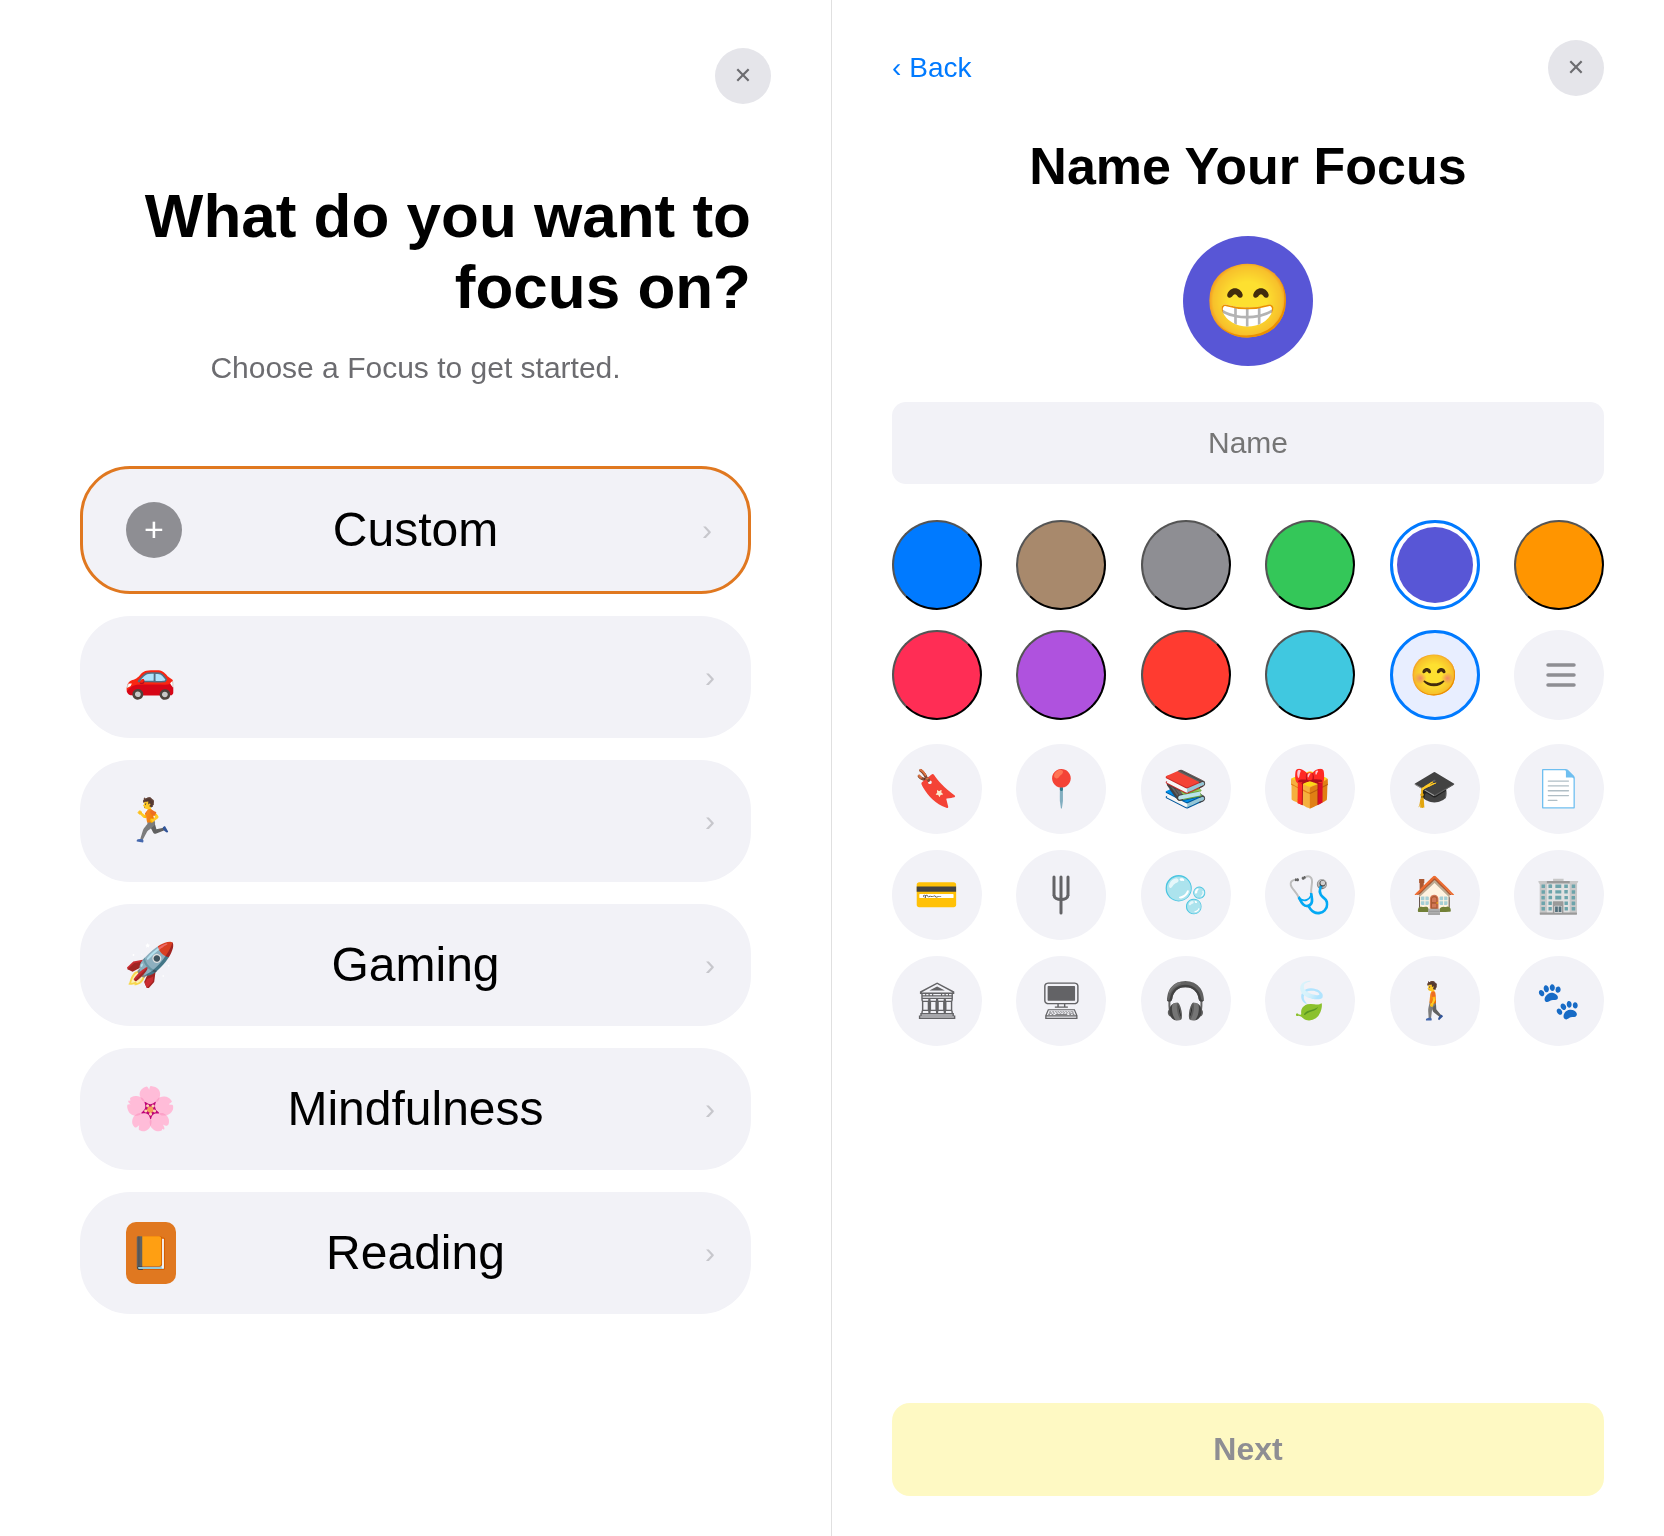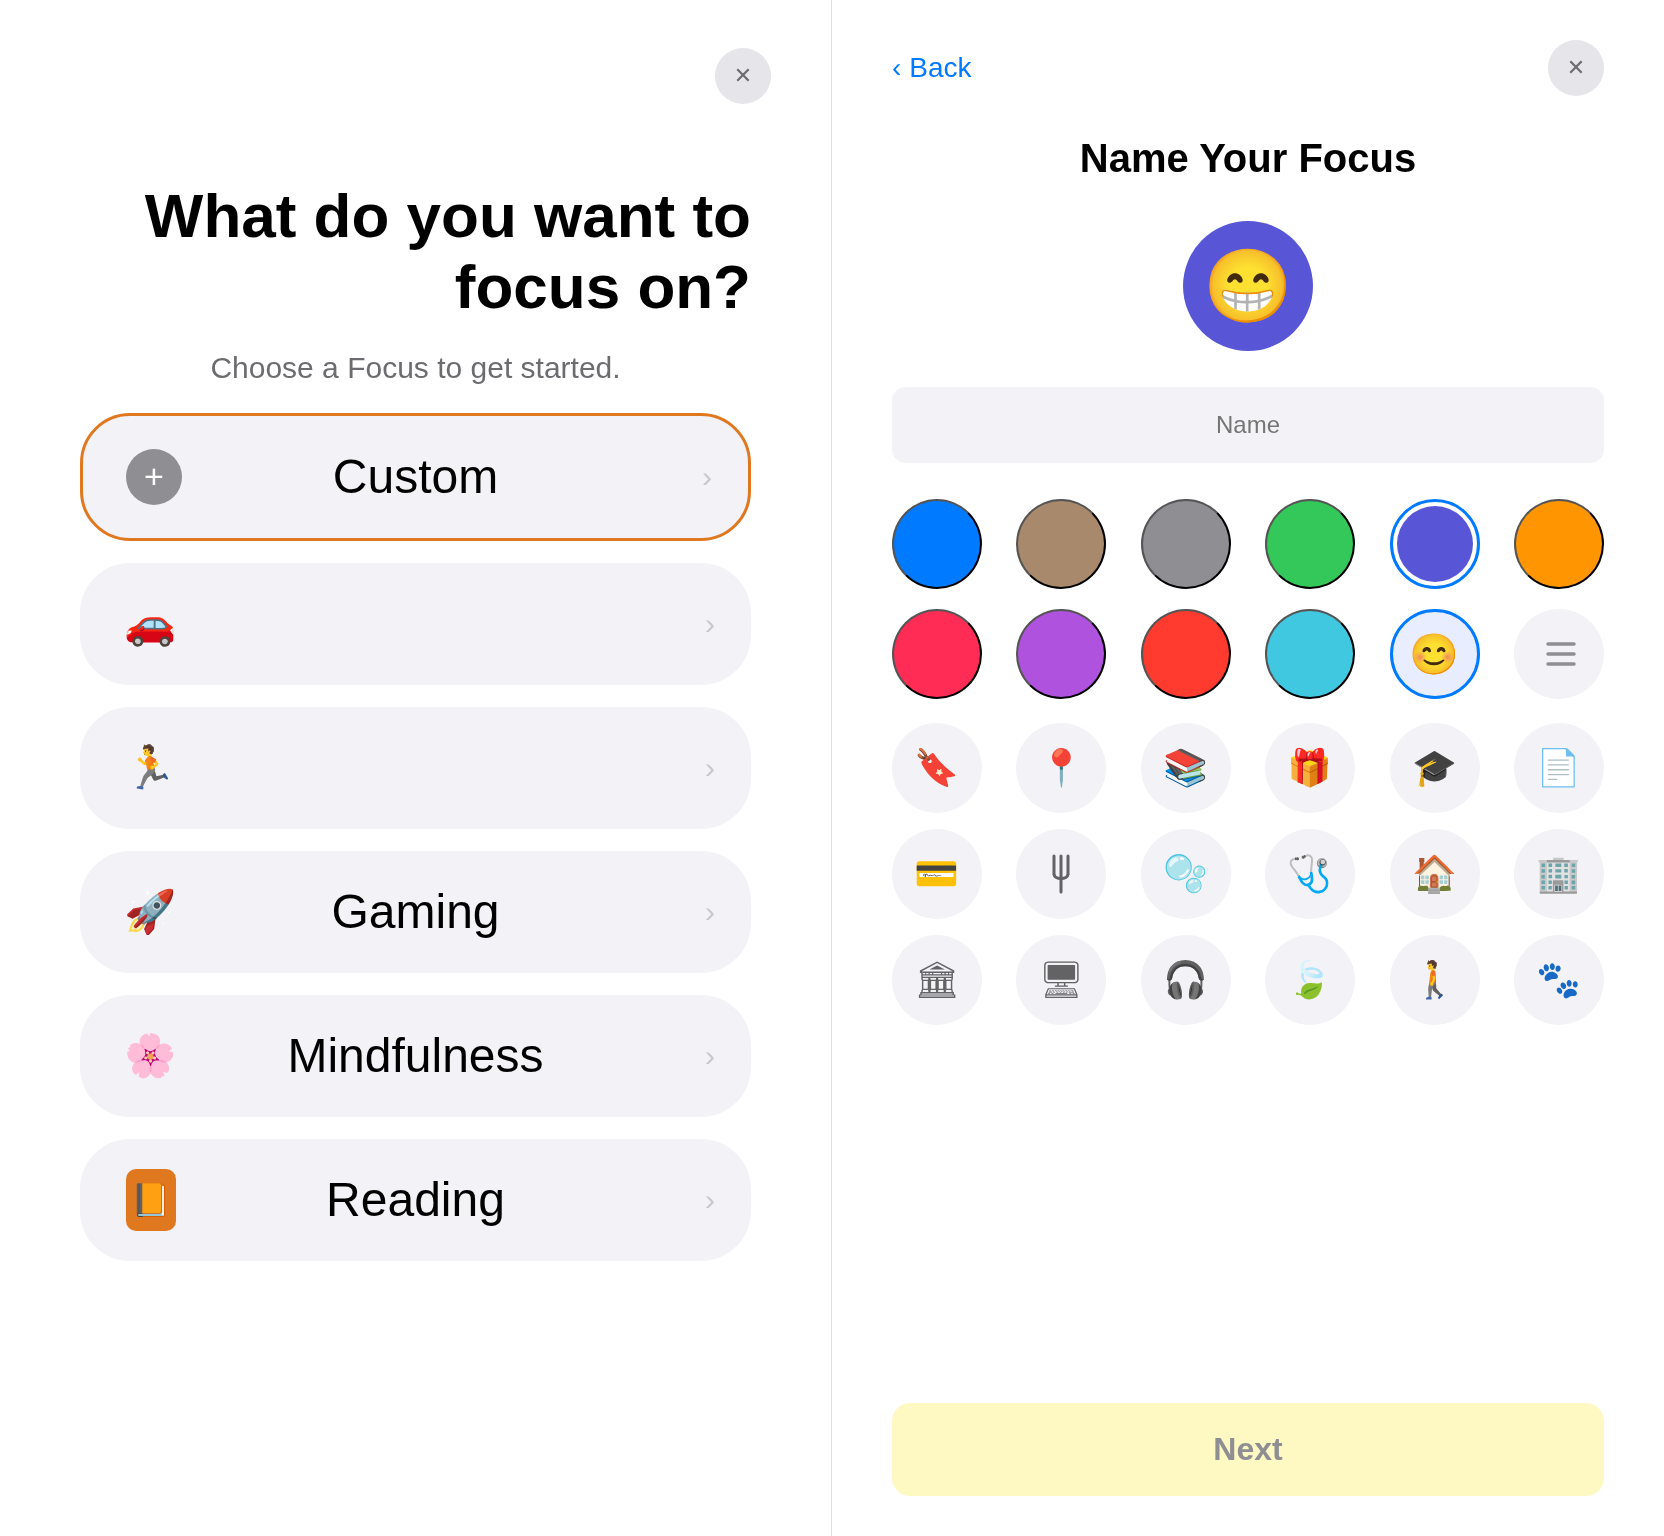--- a/index.html
+++ b/index.html
@@ -46,21 +46,21 @@
       text-align: right;
       color: #000;
       line-height: 1.15;
       margin-top: 120px;
       margin-bottom: 28px;
     }
     .left-subtitle {
       font-size: 30px;
       color: #6c6c70;
       text-align: center;
-      margin-bottom: 28px;
+      margin-bottom: 81px;
     }
     .focus-list {
       width: 100%;
       display: flex;
       flex-direction: column;
       gap: 22px;
     }
     .focus-item {
       width: 100%;
       background: #f2f2f7;
@@ -163,21 +163,21 @@
       background: #e5e5ea;
       border: none;
       cursor: pointer;
       display: flex;
       align-items: center;
       justify-content: center;
       font-size: 22px;
       color: #6c6c70;
     }
     .right-title {
-      font-size: 40px;
+      font-size: 52px;
       font-weight: 800;
       color: #000;
       text-align: right;
       margin-bottom: 40px;
     }
     .focus-avatar {
       width: 130px;
       height: 130px;
       border-radius: 50%;
       background: #5856d6;
@@ -192,21 +192,21 @@
       background: #f2f2f7;
       border-radius: 14px;
       padding: 24px 28px;
       margin-bottom: 36px;
     }
     .name-input {
       width: 100%;
       background: none;
       border: none;
       outline: none;
-      font-size: 24px;
+      font-size: 30px;
       color: #c2410c;
       text-align: center;
     }
     
     
     .color-grid {
       width: 100%;
       display: flex;
       flex-direction: column;
       gap: 20px;

